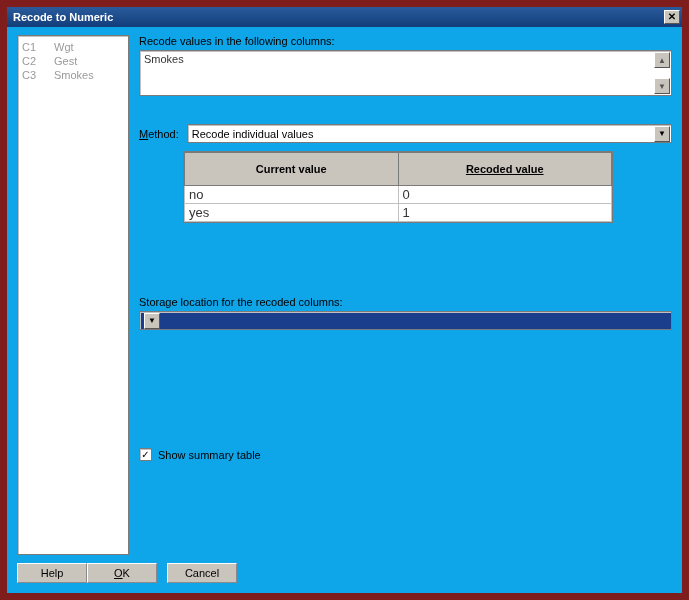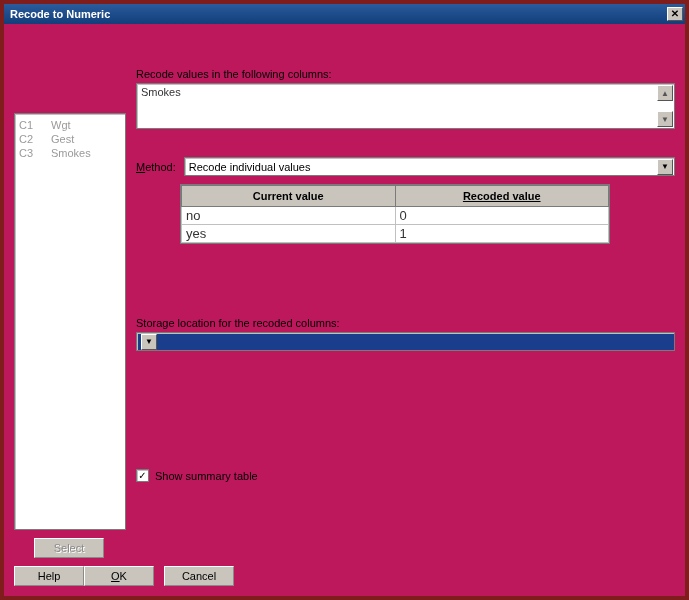--- a/index.html
+++ b/index.html
@@ -8,25 +8,24 @@
     font-family: Tahoma, Arial, sans-serif;
     font-size: 11px;
     background: #c9c5bd;
     width: 689px;
     height: 600px;
     overflow: hidden;
   }
   .window {
     width: 689px;
     height: 600px;
-    background: #be185d;
-    border: 4px solid #7f1d1d;
+    background: #0ea5e9;
+    border: 7px solid #7f1d1d;
     display: flex;
     flex-direction: column;
-    gap: 36px;
   }
   .titlebar {
     background: linear-gradient(to bottom, #2a5b9c 0%, #123e7a 100%);
     color: #fff;
     height: 20px;
     display: flex;
     align-items: center;
     justify-content: space-between;
     padding: 0 2px 0 6px;
     font-weight: bold;
@@ -58,21 +57,20 @@
     display:flex; flex-direction:column;
   }
   .col-list {
     flex:1;
     background:#fff;
     border:1px solid #7a7a7a;
     box-shadow: inset 1px 1px 0 #c0c0c0;
     padding:4px 4px;
     color:#9a9a9a;
     overflow:hidden;
-    margin-top:45px;
   }
   .col-list .row { display:flex; gap:12px; line-height:14px;}
   .col-list .cid { width:20px; }
   .select-btn-wrap { margin-top:8px; display:flex; justify-content:center; padding-right:2px;}
   .btn {
     background:#c9c5bd;
     border:1px solid #8a8a8a;
     border-top-color:#fff; border-left-color:#fff;
     padding:3px 14px;
     min-width:70px;
@@ -140,21 +138,21 @@
     border:1px solid #7a7a7a;
     background:#fff;
   }
   .recode-table table { width:100%; border-collapse:collapse; }
   .recode-table th {
     background:#c9c5bd;
     border:1px solid #7a7a7a;
     font-weight:bold;
     font-size:11px;
     text-align:center;
-    padding:4px 4px;
+    padding:10px 4px;
   }
   .recode-table td {
     border:1px solid #c0c0c0;
     padding:1px 4px;
     font-size:13px;
     color:#333;
     background:#fff;
   }
   .storage-block { margin-top:73px; }
   .checkbox-row { display:flex; align-items:center; gap:6px; margin-top:118px;}
@@ -191,23 +189,20 @@
             <span>Wgt</span>
           </div>
           <div class="row">
             <span class="cid">C2</span>
             <span>Gest</span>
           </div>
           <div class="row">
             <span class="cid">C3</span>
             <span>Smokes</span>
           </div>
-        </div>
-        <div class="select-btn-wrap">
-          <button class="btn disabled">Select</button>
         </div>
       </div>
 
       <div class="col-right">
         <div class="lbl">Recode values in the following columns:</div>
         <div class="textarea-wrap">
           <span>Smokes</span>
           <div class="scroll-arrow arrow-up">▲</div>
           <div class="scroll-arrow arrow-down">▼</div>
         </div>

